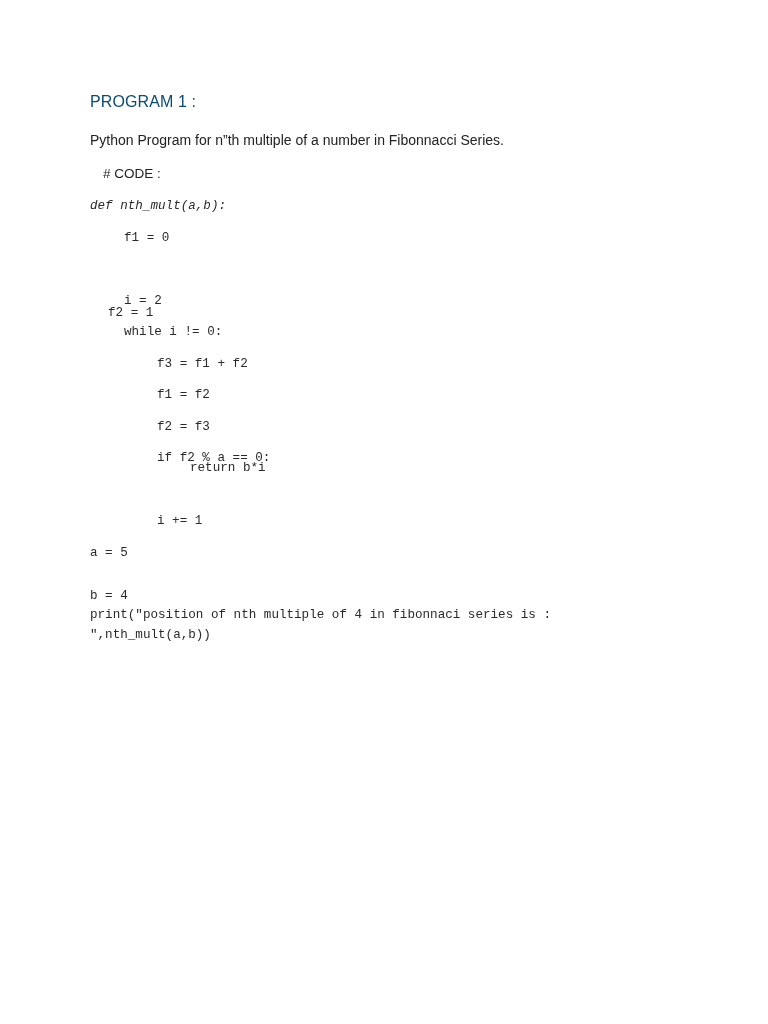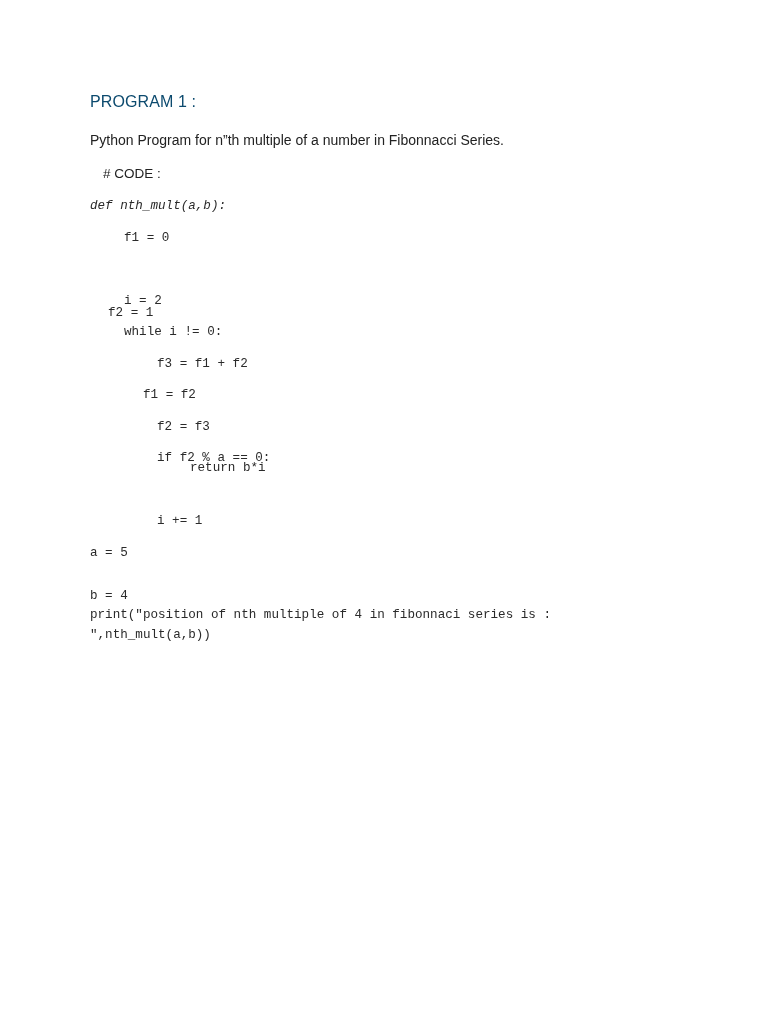--- a/index.html
+++ b/index.html
@@ -31,21 +31,21 @@
   <div class="heading">PROGRAM 1 :</div>
   <div class="subtitle">Python Program for n”th multiple of a number in Fibonnacci Series.</div>
   <div class="code-label">#  CODE :</div>
 
   <div class="code-line" style="left:90px; top:199px;font-style:italic;">def nth_mult(a,b):</div>
   <div class="code-line" style="left:124px; top:231px;">f1 = 0</div>
   <div class="code-line" style="left:108px; top:262px;margin-top:44px;">f2 = 1</div>
   <div class="code-line" style="left:124px; top:294px;">i = 2</div>
   <div class="code-line" style="left:124px; top:325px;">while i != 0:</div>
   <div class="code-line" style="left:157px; top:357px;">f3 = f1 + f2</div>
-  <div class="code-line" style="left:143px; top:388px;text-align:center;">f1 = f2</div>
+  <div class="code-line" style="left:157px; top:388px;text-align:center;">f1 = f2</div>
   <div class="code-line" style="left:157px; top:420px;">f2 = f3</div>
   <div class="code-line" style="left:157px; top:451px;">if f2 % a == 0:</div>
   <div class="code-line" style="left:190px; top:461px;">return b*i</div>
   <div class="code-line" style="left:157px; top:514px;">i += 1</div>
   <div class="code-line" style="left:90px; top:546px;">a = 5</div>
   <div class="code-line" style="left:90px; top:589px;">b = 4</div>
   <div class="code-line" style="left:90px; top:608px;">print("position of nth multiple of 4 in fibonnaci series is :</div>
   <div class="code-line" style="left:90px; top:628px;">",nth_mult(a,b))</div>
 </div>
 

